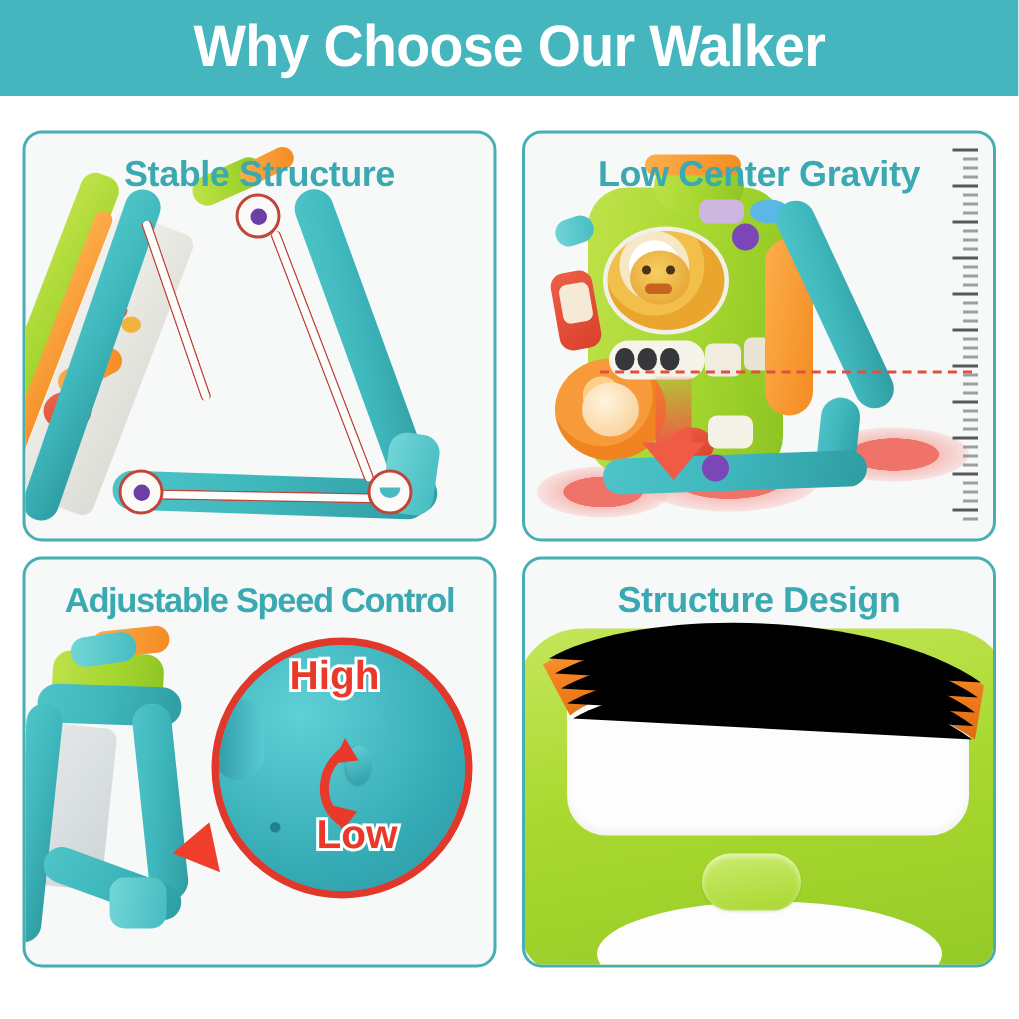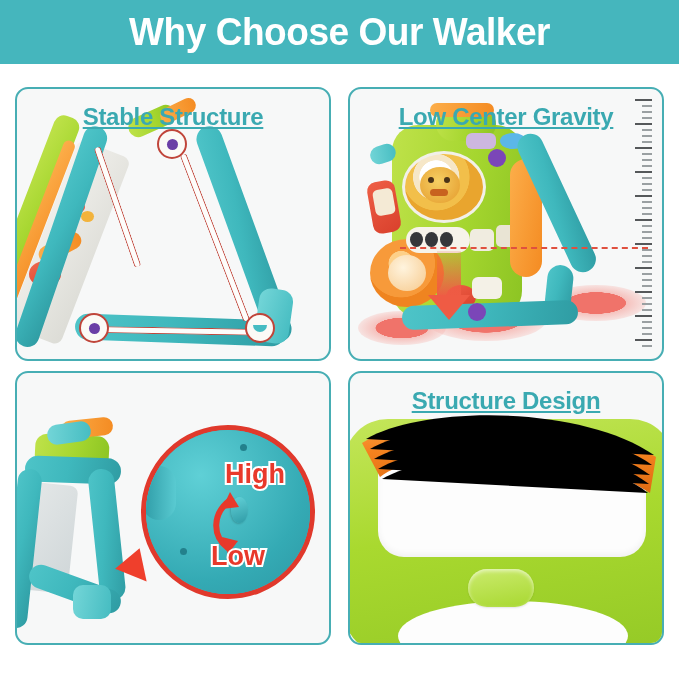--- a/index.html
+++ b/index.html
@@ -46,21 +46,20 @@
   .card-title{
     position:absolute;left:0;right:0;top:14px;
     text-align:center;
     color:#3aa9b1;
     font-size:24px;
     font-weight:bold;
     letter-spacing:-0.3px;
     z-index:30;
     white-space:nowrap;
     font-family:"Liberation Sans", sans-serif;
-    text-decoration:underline;
   }
   .card-title.tight{font-size:23px;letter-spacing:-0.9px;}
   .art{position:absolute;inset:0;overflow:hidden;}
 
   
   .bar{position:absolute;border-radius:40px;}
   .teal{background:linear-gradient(100deg,#4ec4c8 0%,#3fb8bd 45%,#2f9ca3 100%);}
   .teal-l{background:linear-gradient(100deg,#74d6d8,#45bcc1);}
   .green{background:linear-gradient(100deg,#bfe24a 0%,#a5d62f 55%,#8cc423 100%);}
   .orange{background:linear-gradient(100deg,#fcae4a,#f48b22);}
@@ -264,23 +263,24 @@
           <div class="ridge"></div>
           <div class="screw" style="left:34px;top:118px;"></div>
           <div class="screw" style="left:94px;top:14px;"></div>
           <div class="knobnub"></div>
           <svg width="164" height="164" style="position:absolute;left:0;top:0;">
             <path d="M82 118 C 66 106, 66 84, 84 70" stroke="#e8392b" stroke-width="6" fill="none" stroke-linecap="round"></path>
             <path d="M84 62 l9 15 l-17 2 z" fill="#e8392b"></path>
             <path d="M82 124 l10 -13 l-16 -4 z" fill="#e8392b"></path>
           </svg>
         </div>
-        <div class="hl-word" style="left:208px;top:62px;margin-top:24px;">High</div>
+        <div class="hl-word" style="left:176px;top:62px;">High</div>
         <div class="hl-word" style="left:178px;top:168px;padding-left:16px;">Low</div>
       </div>
+      <div class="card-title tight">Adjustable Speed Control</div>
     </div>
 
     <div class="card">
       <div class="art">
 
         <div class="frame-outer" style="left:-6px;top:46px;width:330px;height:236px;border-radius:44px;"></div>
 
         <div style="position:absolute;left:28px;top:66px;width:268px;height:118px;border-radius:30px 34px 26px 26px;background:#fdfdfd;box-shadow:inset 0 -3px 6px rgba(0,0,0,.05);"></div>
 
         <div style="position:absolute;left:48px;top:228px;width:230px;height:70px;border-radius:50%;background:#fdfdfd;"></div>

